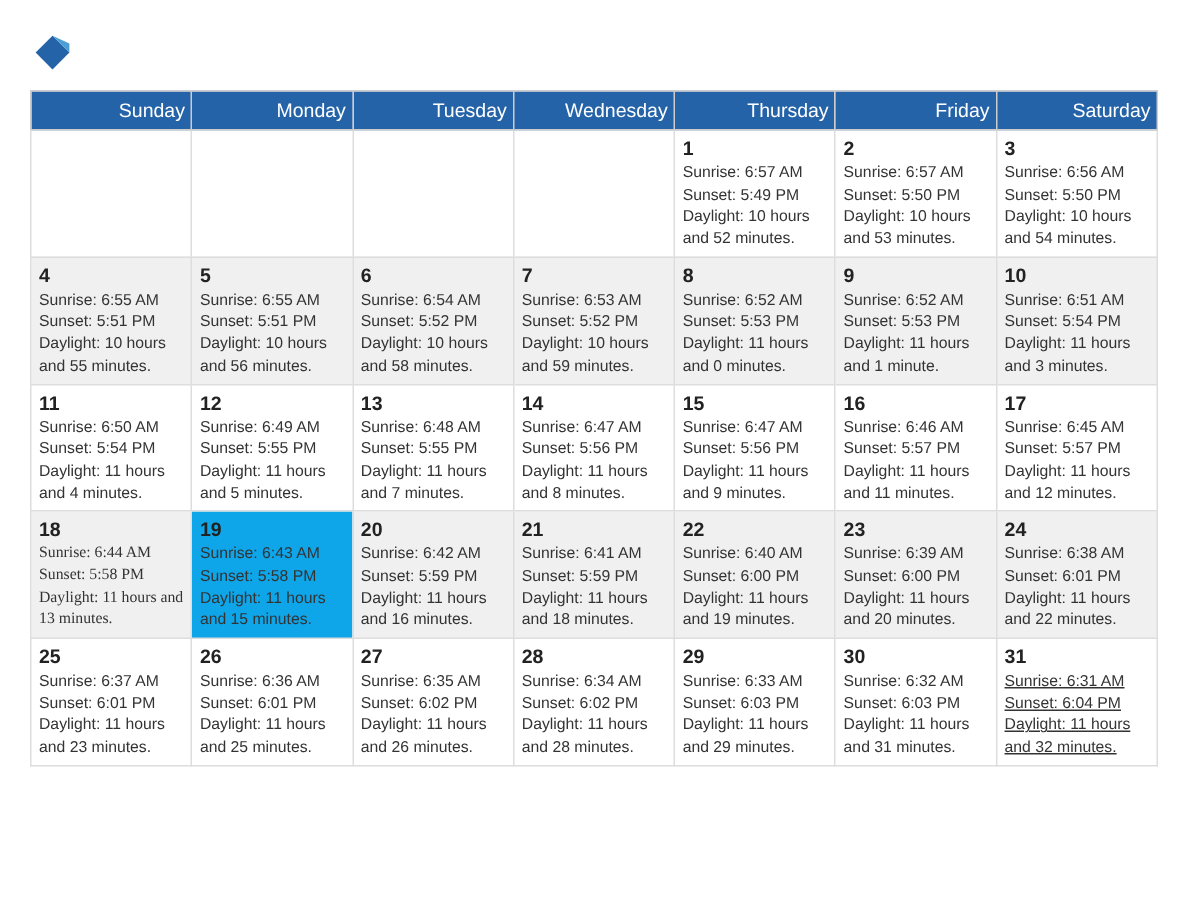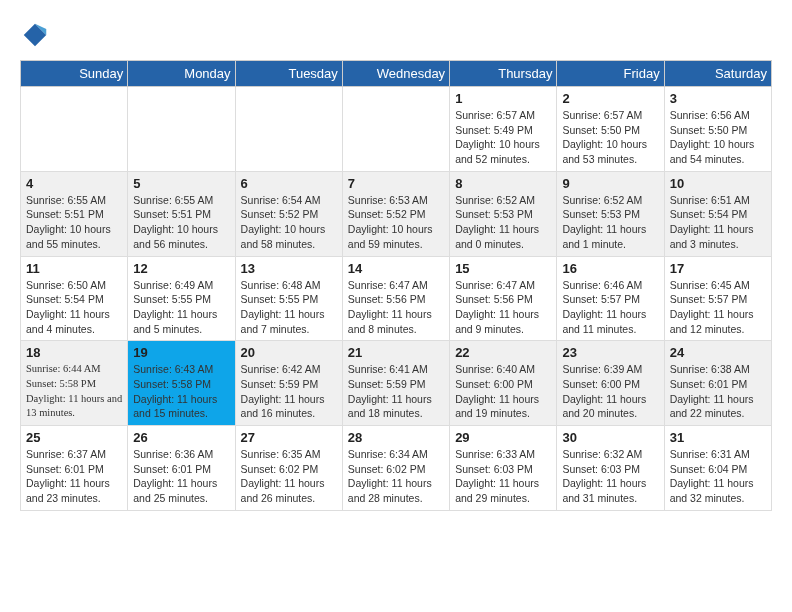--- a/index.html
+++ b/index.html
@@ -315,19 +315,19 @@
 Daylight: 11 hours and 29 minutes.</div>
         </td>
         <td>
           <div class="day-number">30</div>
           <div class="day-info" style="white-space: pre-line;">Sunrise: 6:32 AM
 Sunset: 6:03 PM
 Daylight: 11 hours and 31 minutes.</div>
         </td>
         <td>
           <div class="day-number">31</div>
-          <div class="day-info" style="white-space: pre-line;">Sunrise: 6:31 AM
+          <div class="day-info" style="white-space: pre-line; text-decoration: underline;">Sunrise: 6:31 AM
 Sunset: 6:04 PM
 Daylight: 11 hours and 32 minutes.</div>
         </td>
       </tr>
     </tbody>
 </table>
 
 </body></html>

